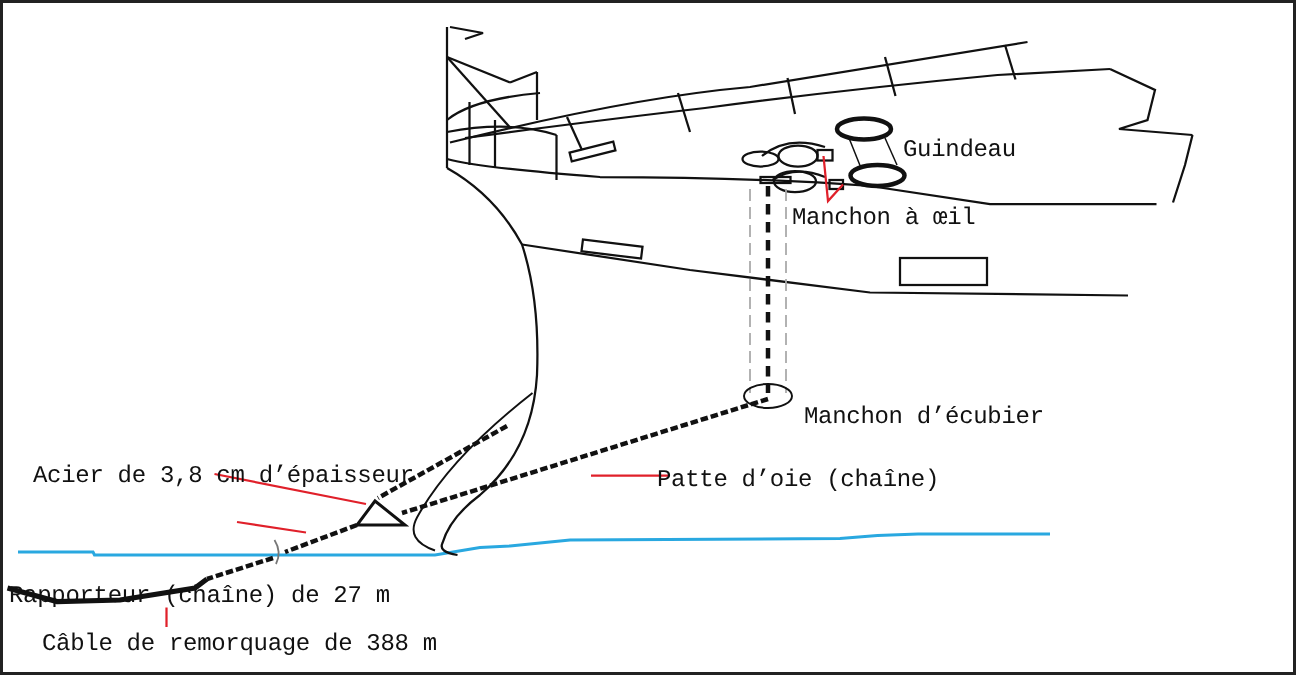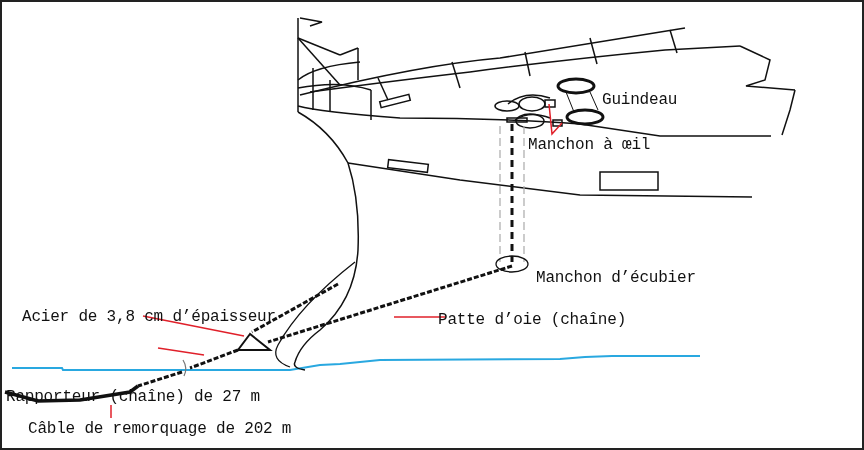--- a/index.html
+++ b/index.html
@@ -99,13 +99,13 @@
     <polyline points="549,104 552,134 562,123"></polyline>
   </g>
 </svg>
 
 <div class="lbl" style="left:602px; top:91px;">Guindeau</div>
 <div class="lbl" style="left:528px; top:136px;">Manchon à œil</div>
 <div class="lbl" style="left:536px; top:269px;">Manchon d’écubier</div>
 <div class="lbl" style="left:438px; top:311px;">Patte d’oie (chaîne)</div>
 <div class="lbl" style="left:6px; top:308px;margin-left:16px;">Acier de 3,8 cm d’épaisseur</div>
 <div class="lbl" style="left:6px; top:340px;margin-top:48px;">Rapporteur (chaîne) de 27 m</div>
-<div class="lbl" style="left:28px; top:420px;">Câble de remorquage de 202 m</div>
+<div class="lbl" style="left:28px; top:420px;">Câble de remorquage de 388 m</div>
 
 </body></html>

